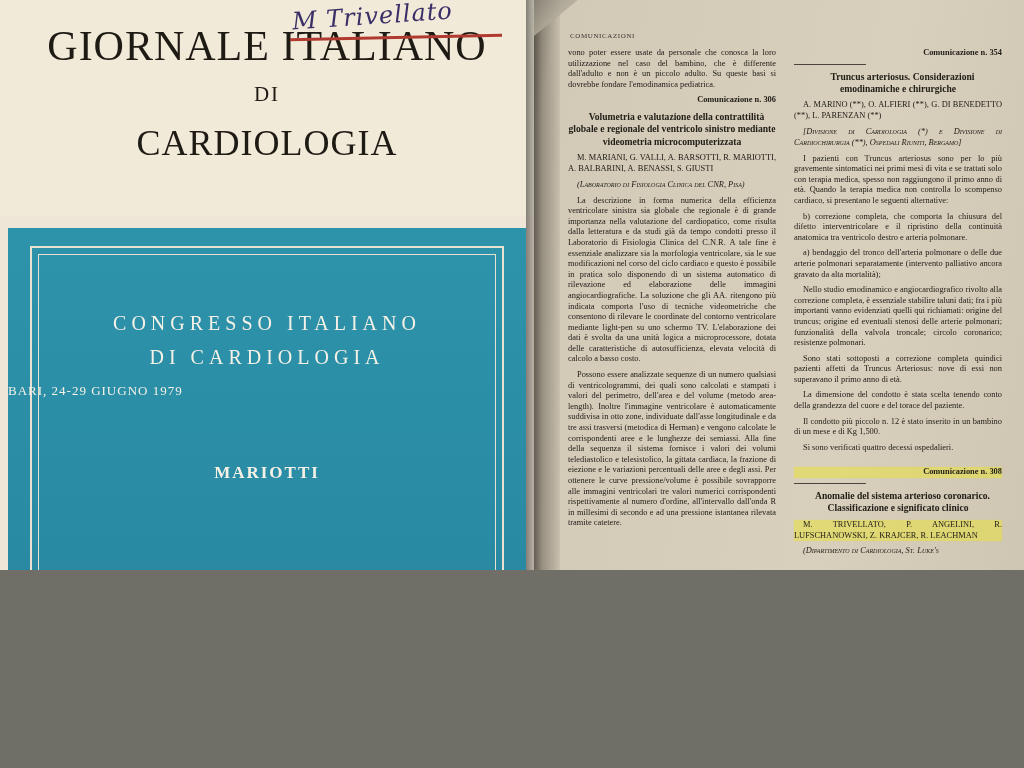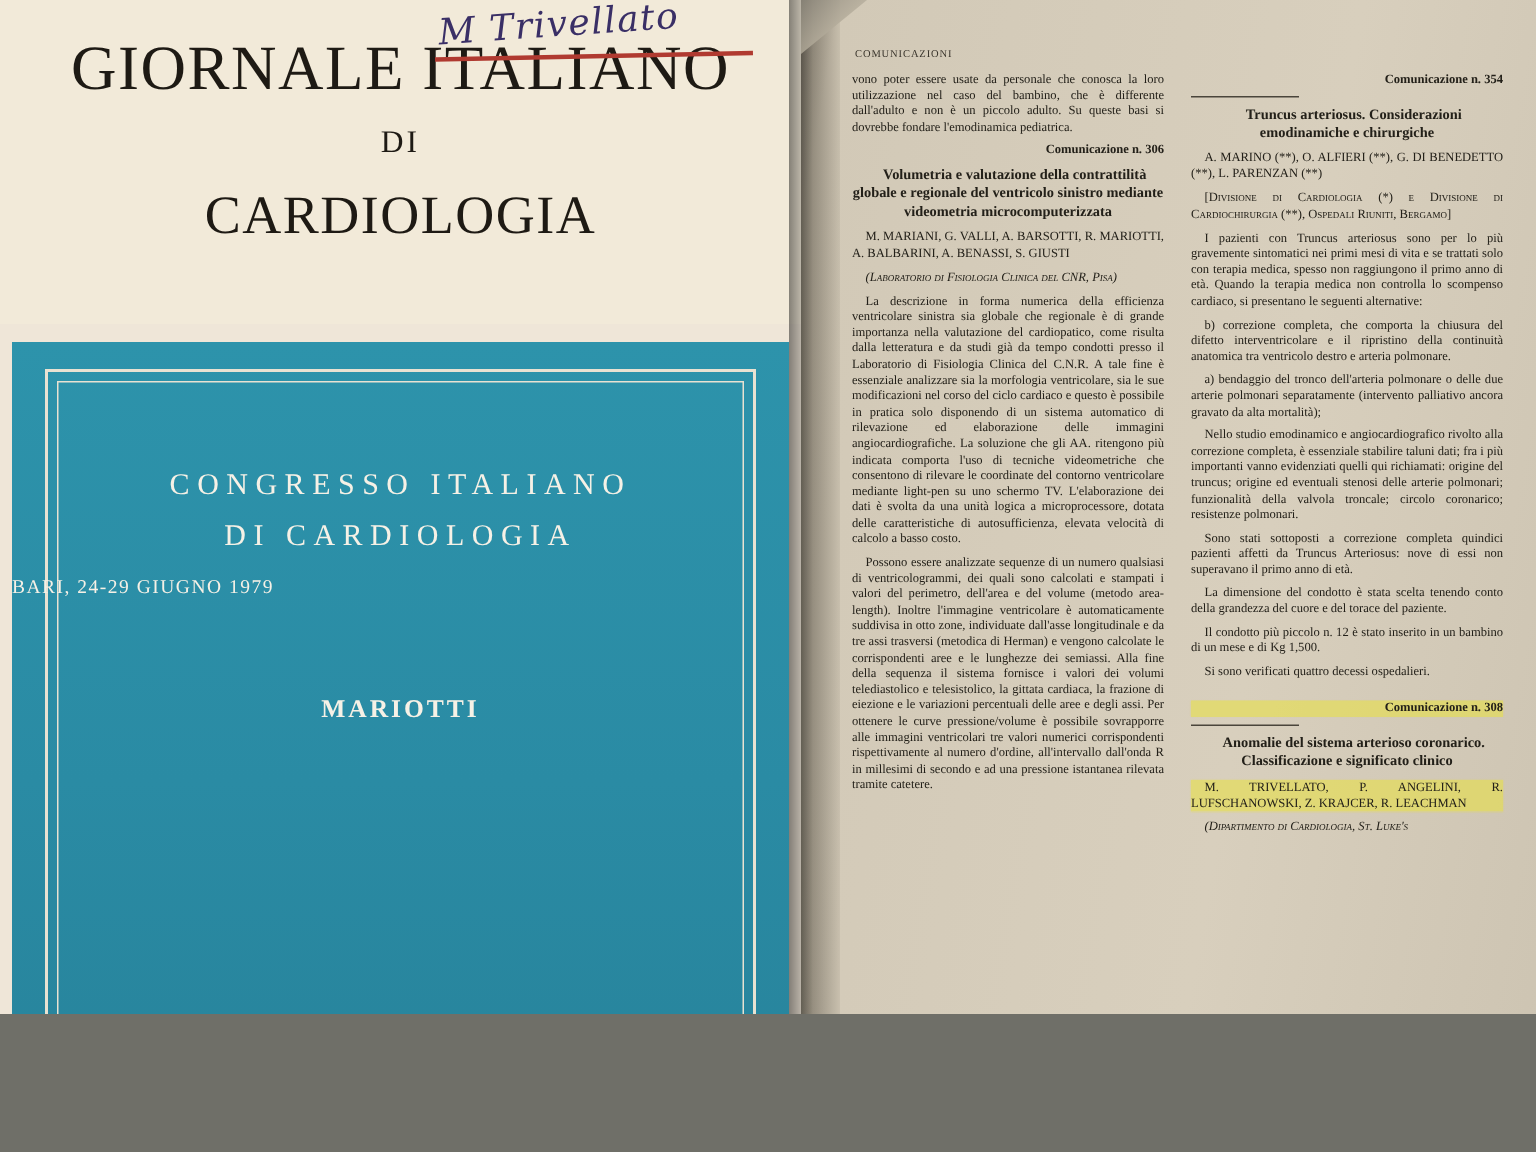--- a/index.html
+++ b/index.html
@@ -3,21 +3,21 @@
 <meta charset="utf-8">
 <style>
   html, body {
     margin: 0;
     padding: 0;
     background: #6f6f68;
   }
   .page {
     position: relative;
     width: 1024px;
-    height: 676px;
+    height: 570px;
     overflow: hidden;
     background: #e5e5e5;
     font-family: "Liberation Serif", serif;
   }
 
   
   .cover {
     position: absolute;
     left: 0; top: 0;
     width: 534px;
@@ -266,21 +266,21 @@
         <p class="authors" style="font-style:italic">(Laboratorio di Fisiologia Clinica del CNR, Pisa)</p>
         <p>La descrizione in forma numerica della efficienza ventricolare sinistra sia globale che regionale è di grande importanza nella valutazione del cardiopatico, come risulta dalla letteratura e da studi già da tempo condotti presso il Laboratorio di Fisiologia Clinica del C.N.R. A tale fine è essenziale analizzare sia la morfologia ventricolare, sia le sue modificazioni nel corso del ciclo cardiaco e questo è possibile in pratica solo disponendo di un sistema automatico di rilevazione ed elaborazione delle immagini angiocardiografiche. La soluzione che gli AA. ritengono più indicata comporta l'uso di tecniche videometriche che consentono di rilevare le coordinate del contorno ventricolare mediante light-pen su uno schermo TV. L'elaborazione dei dati è svolta da una unità logica a microprocessore, dotata delle caratteristiche di autosufficienza, elevata velocità di calcolo a basso costo.</p>
         <p>Possono essere analizzate sequenze di un numero qualsiasi di ventricologrammi, dei quali sono calcolati e stampati i valori del perimetro, dell'area e del volume (metodo area-length). Inoltre l'immagine ventricolare è automaticamente suddivisa in otto zone, individuate dall'asse longitudinale e da tre assi trasversi (metodica di Herman) e vengono calcolate le corrispondenti aree e le lunghezze dei semiassi. Alla fine della sequenza il sistema fornisce i valori dei volumi telediastolico e telesistolico, la gittata cardiaca, la frazione di eiezione e le variazioni percentuali delle aree e degli assi. Per ottenere le curve pressione/volume è possibile sovrapporre alle immagini ventricolari tre valori numerici corrispondenti rispettivamente al numero d'ordine, all'intervallo dall'onda R in millesimi di secondo e ad una pressione istantanea rilevata tramite catetere.</p>
       </div>
 
       <div class="col right">
         <p class="comm-no" style="margin-top:0">Comunicazione n. 354</p>
         <hr class="rule">
         <p class="art-title">Truncus arteriosus. Considerazioni emodinamiche e chirurgiche</p>
         <p class="authors">A. MARINO (**), O. ALFIERI (**), G. DI BENEDETTO (**), L. PARENZAN (**)</p>
-        <p class="authors" style="">[Divisione di Cardiologia (*) e Divisione di Cardiochirurgia (**), Ospedali Riuniti, Bergamo]</p>
+        <p class="authors" style="font-style:italic">[Divisione di Cardiologia (*) e Divisione di Cardiochirurgia (**), Ospedali Riuniti, Bergamo]</p>
         <p>I pazienti con Truncus arteriosus sono per lo più gravemente sintomatici nei primi mesi di vita e se trattati solo con terapia medica, spesso non raggiungono il primo anno di età. Quando la terapia medica non controlla lo scompenso cardiaco, si presentano le seguenti alternative:</p>
         <p>b) correzione completa, che comporta la chiusura del difetto interventricolare e il ripristino della continuità anatomica tra ventricolo destro e arteria polmonare.</p>
         <p>a) bendaggio del tronco dell'arteria polmonare o delle due arterie polmonari separatamente (intervento palliativo ancora gravato da alta mortalità);</p>
         <p>Nello studio emodinamico e angiocardiografico rivolto alla correzione completa, è essenziale stabilire taluni dati; fra i più importanti vanno evidenziati quelli qui richiamati: origine del truncus; origine ed eventuali stenosi delle arterie polmonari; funzionalità della valvola troncale; circolo coronarico; resistenze polmonari.</p>
         <p>Sono stati sottoposti a correzione completa quindici pazienti affetti da Truncus Arteriosus: nove di essi non superavano il primo anno di età.</p>
         <p>La dimensione del condotto è stata scelta tenendo conto della grandezza del cuore e del torace del paziente.</p>
         <p>Il condotto più piccolo n. 12 è stato inserito in un bambino di un mese e di Kg 1,500.</p>
         <p>Si sono verificati quattro decessi ospedalieri.</p>
 
         <div class="comm308-box">

